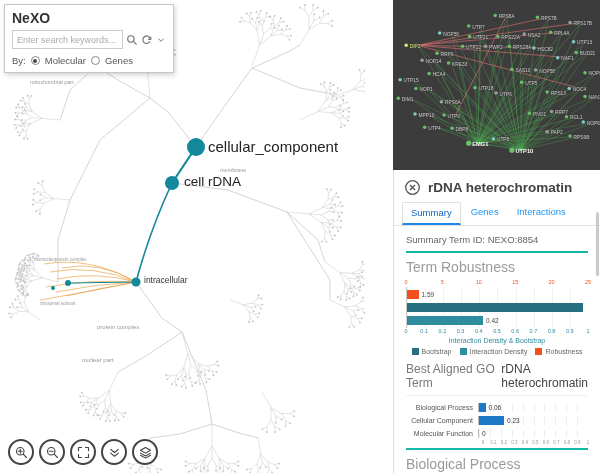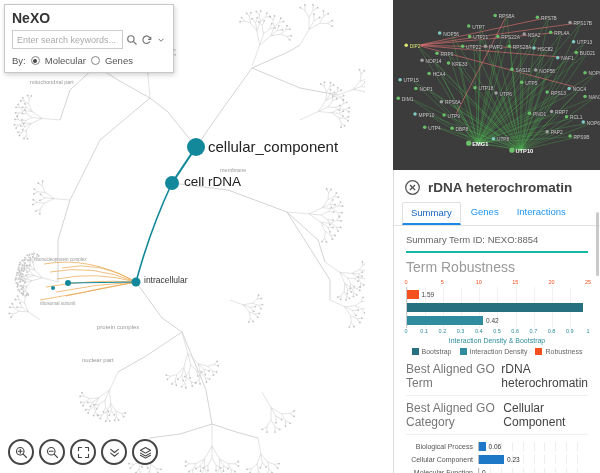--- a/index.html
+++ b/index.html
@@ -1571,24 +1571,20 @@
                 <span>Robustness</span>
               </div>
             </div>
           </div>
 
         <div class="atable" id="align-table">
             <div class="arow">
               <span class="alab">Best Aligned GO Term</span>
               <span class="aval">rDNA heterochromatin</span>
             </div>
-            <div class="arow">
-              <span class="alab">Best Aligned GO Category</span>
-              <span class="aval">Cellular Component</span>
-            </div>
           </div>
         <div class="achart" id="align-chart">
             <div class="acrow">
               <span class="aclab">Biological Process</span>
               <div class="actrack">
                 <div class="acbar" style="width: 6%; background: rgb(30, 120, 200);"></div>
                 <span class="acval" style="left: calc(6% + 3px);">0.06</span>
               </div>
             </div>
             <div class="acrow">

